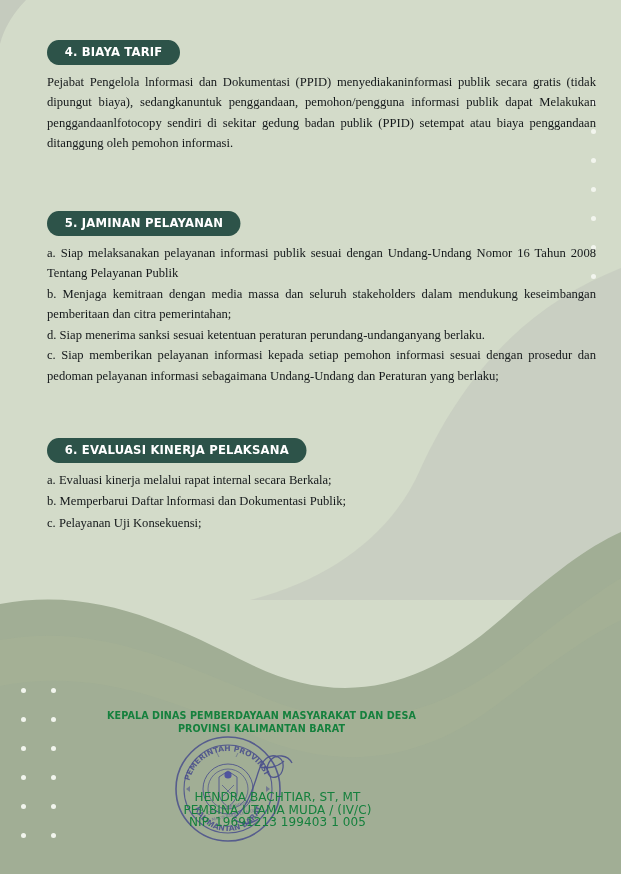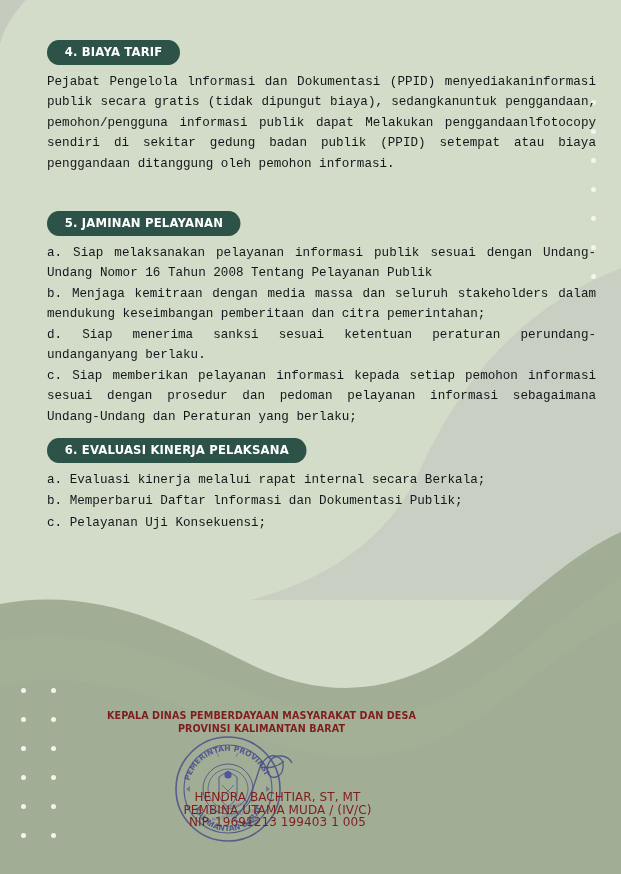--- a/index.html
+++ b/index.html
@@ -85,41 +85,41 @@
     transform: scaleX(0.93);
     transform-origin: left center;
   }
 
   .body-text {
     margin: 7px 0 0 0;
     color: #14181a;
     font-size: 12.6px;
     line-height: 20.5px;
     text-align: justify;
-    font-family: Liberation Mono, monospace;
+    font-family: Liberation Serif, serif;
   }
   .body-text.left-align { text-align: left; }
 
   .body-text p {
     margin: 0;
   }
 
   #section-6 .body-text p {
     margin-bottom: 1px;
   }
 
   
   #signature {
     position: absolute;
     z-index: 3;
     top: 710px;
     left: 0;
     width: 523px;
     text-align: center;
-    color: #7f1d1d;
+    color: #15803d;
     font-family: "DejaVu Sans", sans-serif;
   }
   .sig-head {
     font-size: 9.6px;
     font-weight: bold;
     line-height: 12.5px;
     letter-spacing: 0.1px;
   }
   .sig-gap { height: 56px; }
   .sig-name {

